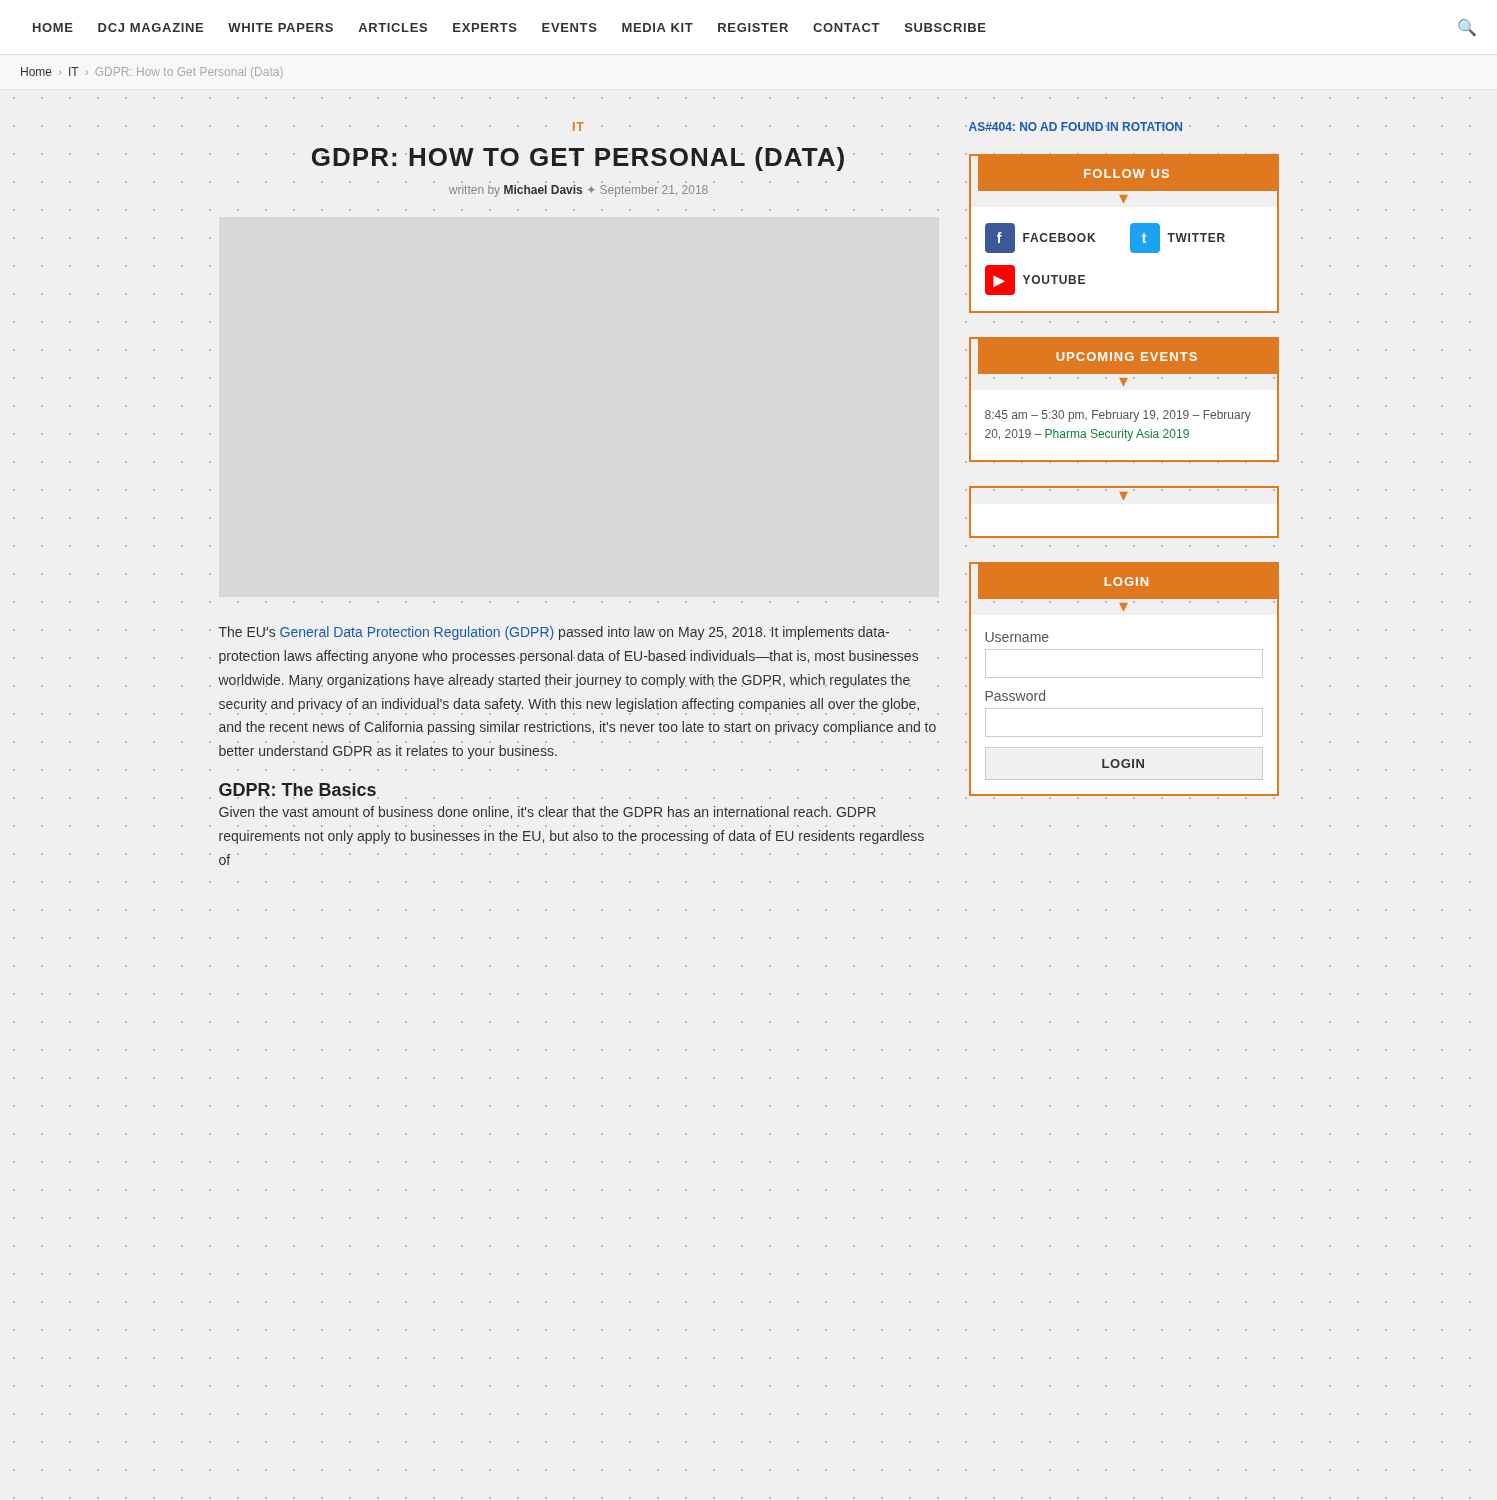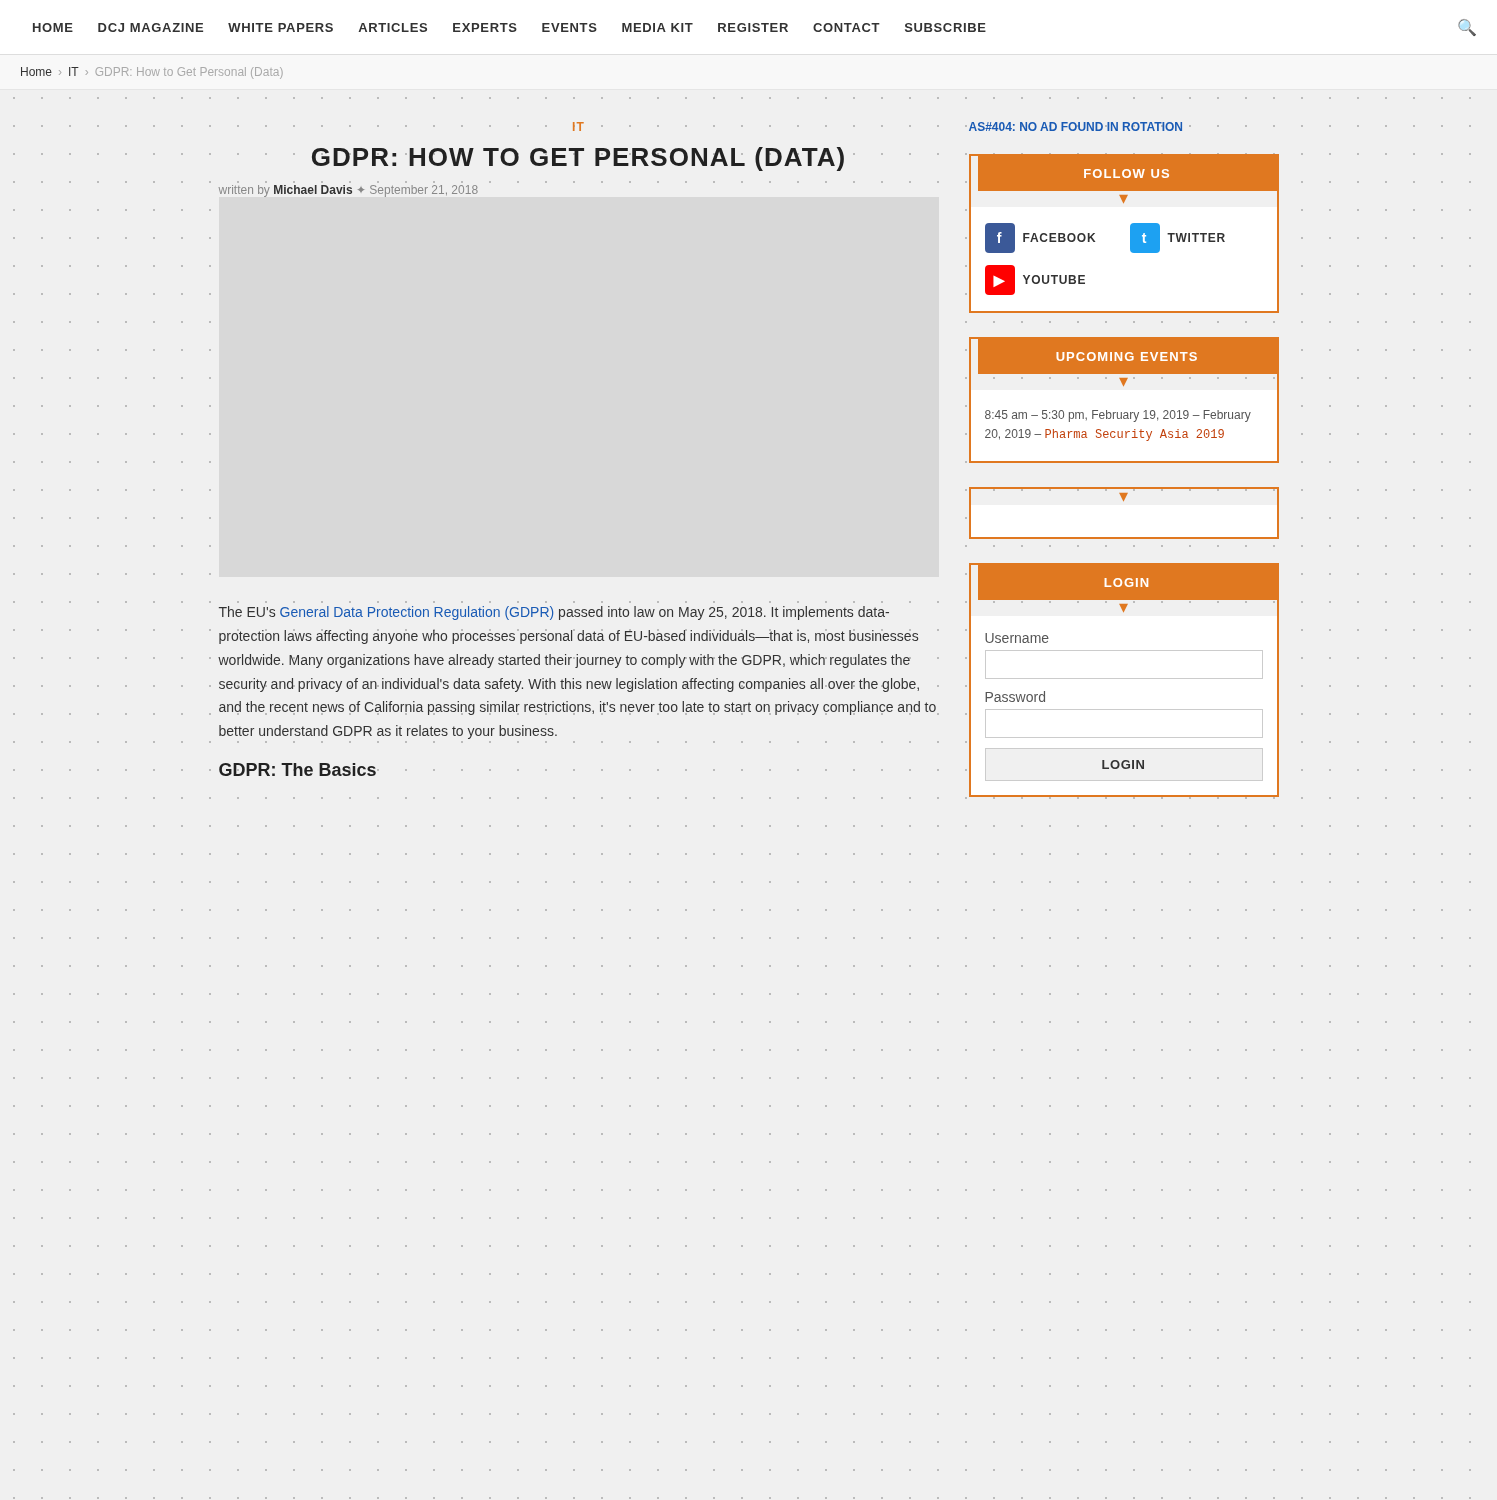--- a/index.html
+++ b/index.html
@@ -83,23 +83,24 @@
       font-size: 26px;
       font-weight: 900;
       text-transform: uppercase;
       letter-spacing: 0.04em;
       color: #222;
       margin-bottom: 10px;
       line-height: 1.2;
     }
 
     .article-meta {
-      text-align: left;
+      text-align: center;
       font-size: 12px;
       color: #888;
+      margin-bottom: 20px;
     }
     .article-meta a { color: #333; font-weight: 700; text-decoration: none; }
 
     .article-image-placeholder {
       width: 100%;
       height: 380px;
       background: #d8d8d8;
       margin-bottom: 24px;
       display: flex;
       align-items: center;
@@ -199,21 +200,21 @@
     .social-icon.fb { background: #3b5998; }
     .social-icon.tw { background: #1da1f2; }
     .social-icon.yt { background: #ff0000; }
 
     
     .event-text {
       font-size: 12px;
       line-height: 1.6;
       color: #555;
     }
-    .event-text a { color: #c2410c; text-decoration: none; font-family: Liberation Mono, monospace; }
+    .event-text a { color: #15803d; text-decoration: none; }
 
     
     .login-form {
       padding: 14px;
       background: #fff;
     }
     .login-field {
       margin-bottom: 10px;
     }
     .login-field label {
@@ -280,20 +281,21 @@
     </div>
 
     <div class="article-image-placeholder">
     </div>
 
     <div class="article-body">
       <p>
         The EU's <a>General Data Protection Regulation (GDPR)</a> passed into law on May 25, 2018. It implements data-protection laws affecting anyone who processes personal data of EU-based individuals—that is, most businesses worldwide. Many organizations have already started their journey to comply with the GDPR, which regulates the security and privacy of an individual's data safety. With this new legislation affecting companies all over the globe, and the recent news of California passing similar restrictions, it's never too late to start on privacy compliance and to better understand GDPR as it relates to your business.
       </p>
       <h2>GDPR: The Basics</h2>
+      <p>Given the vast amount of business done online, it's clear that the GDPR has an international reach. GDPR requirements not only apply to businesses in the EU, but also to the processing of data of EU residents regardless of</p>
     </div>
   </div>
 
   <div class="sidebar">
 
     <div class="ad-notice">AS#404: NO AD FOUND IN ROTATION</div>
 
     <div class="sidebar-widget">
       <div class="sidebar-widget-header">FOLLOW US</div>
       <div class="widget-arrow">▾</div>

